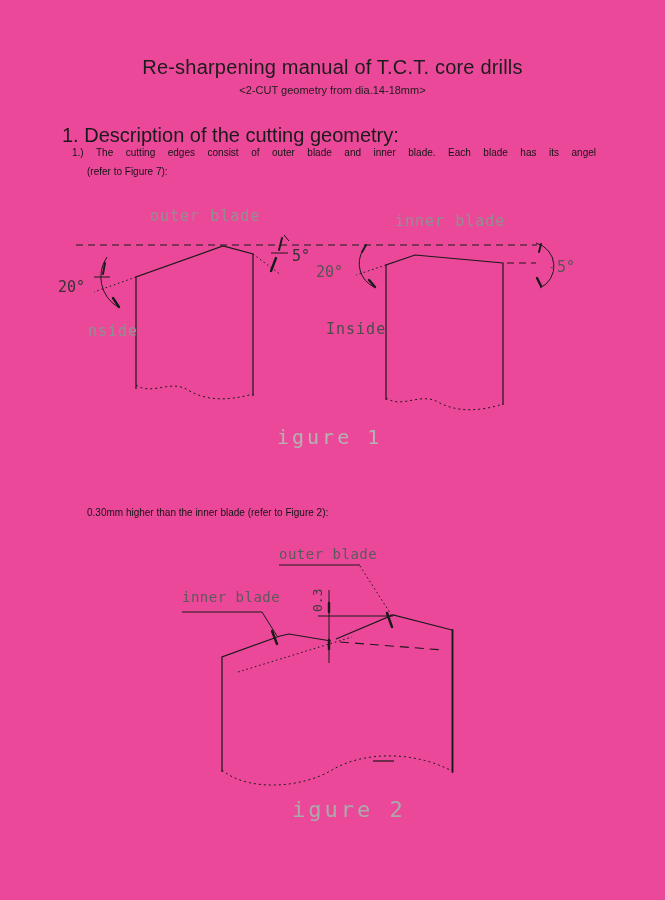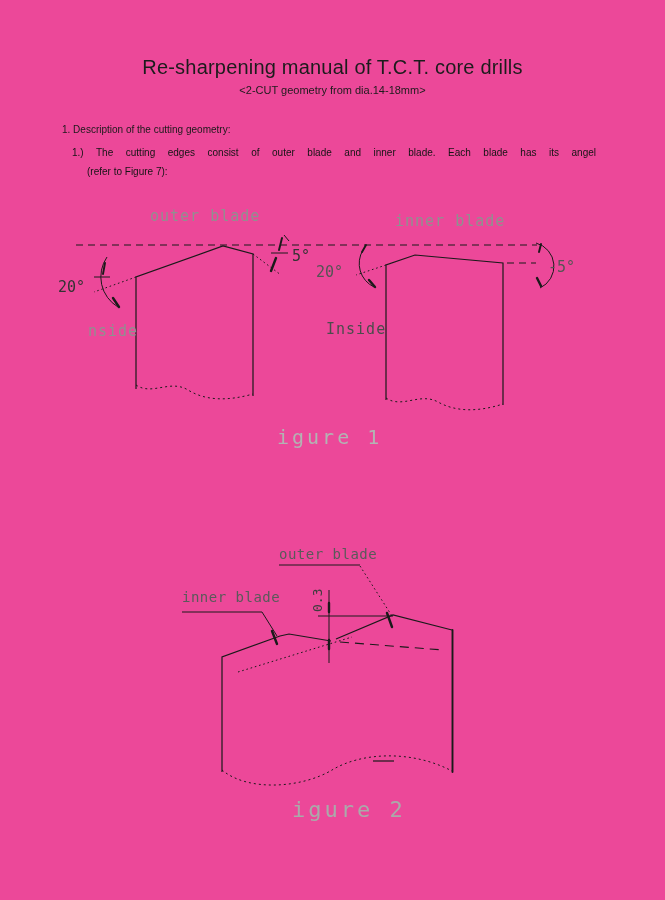--- a/index.html
+++ b/index.html
@@ -10,21 +10,21 @@
   .abs{position:absolute;}
   .title{
     top:56px;left:0;width:665px;text-align:center;
     font-size:20px;letter-spacing:0.2px;color:#1c1c1c;
   }
   .subtitle{
     top:84px;left:0;width:665px;text-align:center;
     font-size:11px;color:#1c1c1c;
   }
   .heading{
-    top:124px;left:62px;font-size:10px;color:#1a1a1a;
+    top:124px;left:62px;font-size:20px;color:#1a1a1a;
   }
   .body-line{
     font-size:10px;color:#141414;white-space:nowrap;
   }
   .body-line.justify{
     white-space:normal;text-align:justify;text-align-last:justify;
   }
   svg.fig{position:absolute;left:0;}
   
   .solid{fill:none;stroke:#1a1a1a;stroke-width:1.2;}
@@ -106,20 +106,21 @@
       <text class="angle-mid" x="548" y="77">-5°</text>
     </g>
 
     <text class="lbl-faded" x="150" y="26">outer blade</text>
     <text class="lbl-faded" x="395" y="31">inner blade</text>
     <text class="lbl-faded" x="88" y="141">nside</text>
     <text class="lbl-dark" x="326" y="139">Inside</text>
     <text class="caption" x="277" y="249">igure 1</text>
   </svg>
 
+  <div class="abs body-line" style="left:87px;top:507px">0.30mm higher than the inner blade (refer to Figure 2):</div>
 
   <svg class="fig" style="top:540px" width="665" height="300" viewBox="0 0 665 300">
 
     <g>
       <text class="lbl-mid" x="279" y="19">outer blade</text>
       <line class="thin" x1="279" y1="25" x2="360" y2="25"></line>
       <line class="dots" x1="360" y1="26" x2="392" y2="76"></line>
       <line class="thick" x1="387" y1="73" x2="392" y2="87"></line>
     </g>
 

